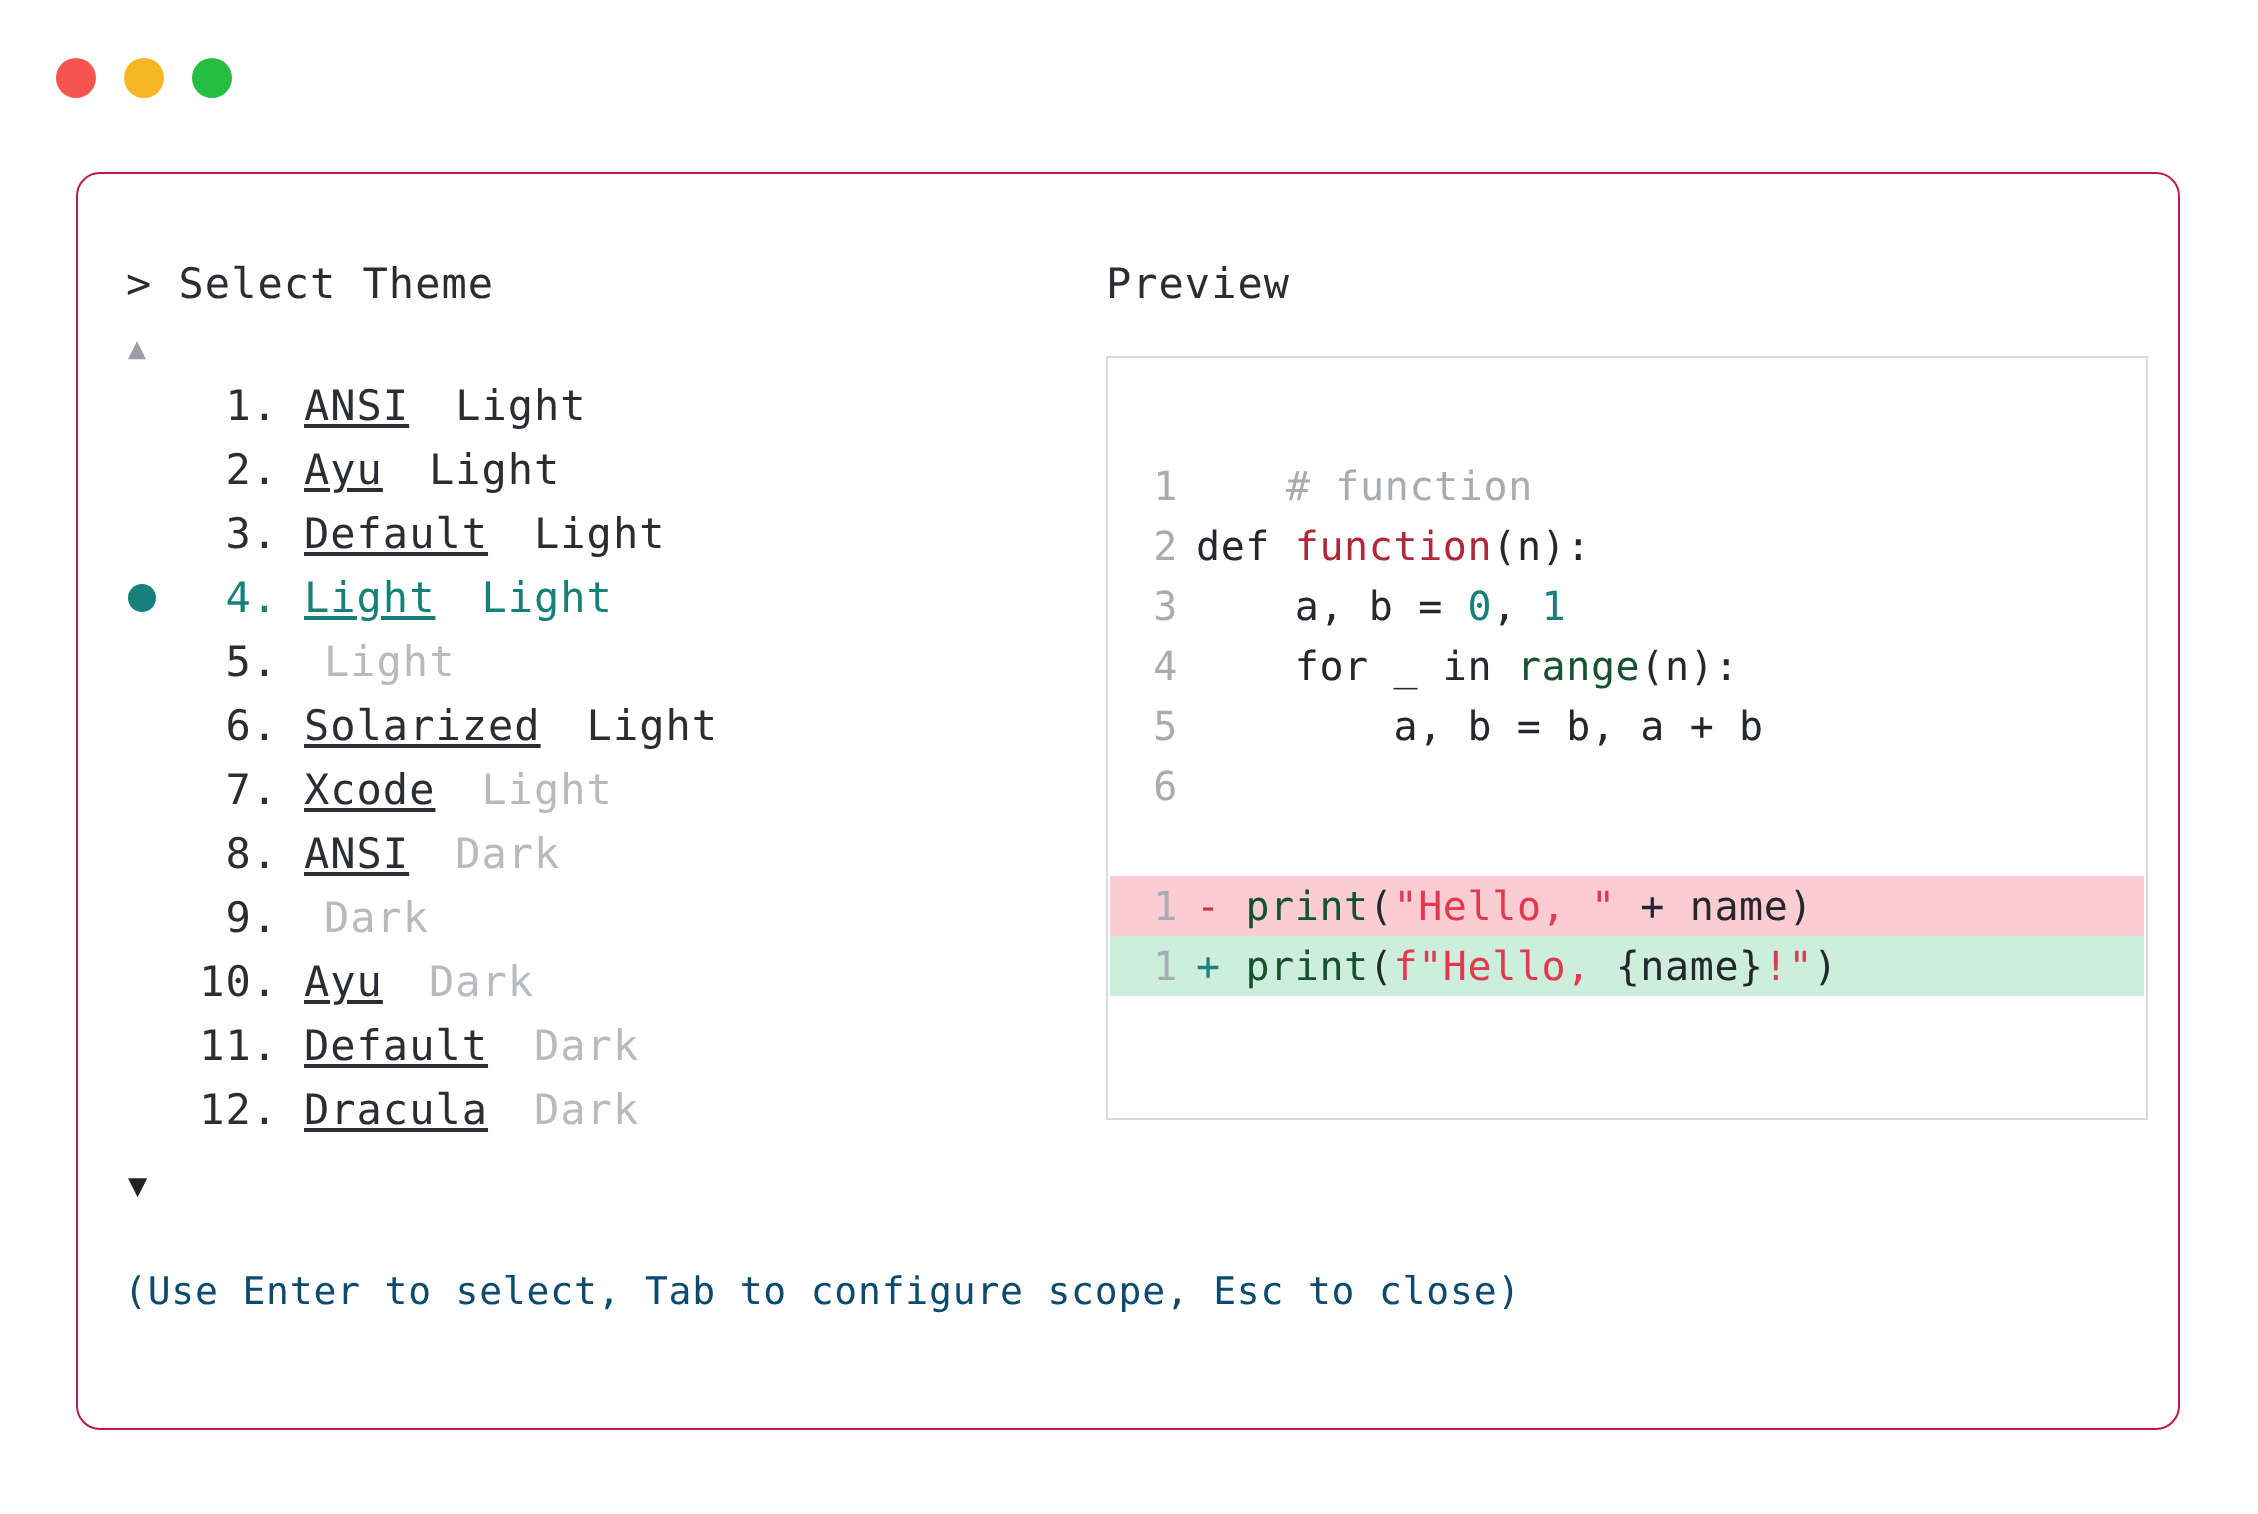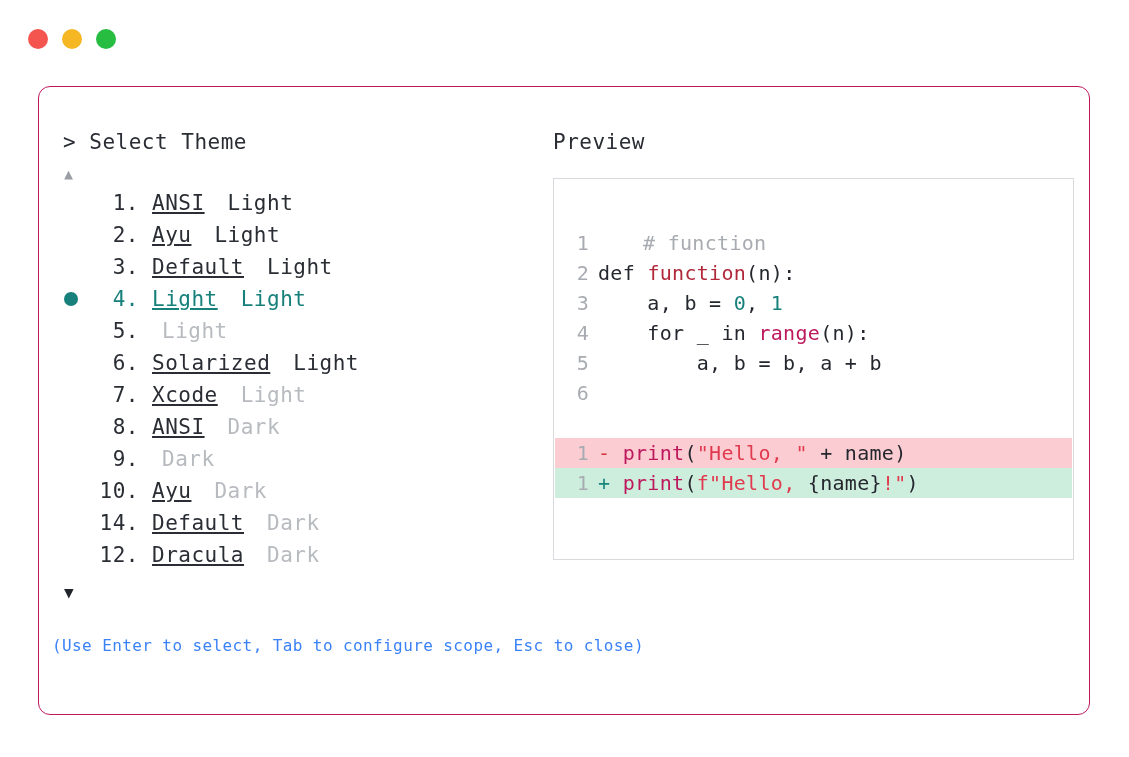--- a/index.html
+++ b/index.html
@@ -122,26 +122,26 @@
   #scroll-down-indicator {
     margin-top: 12px;
     font-size: 16px;
     line-height: 20px;
     color: #21242b;
     padding-left: 1px;
   }
 
   #hint {
     position: absolute;
-    left: 13px;
+    left: 23px;
     top: 546px;
-    font-size: 16px;
+    font-size: 19px;
     line-height: 26px;
     letter-spacing: 0.4px;
-    color: #3b82f6;
+    color: #0c4a6e;
     white-space: pre;
   }
 
   
   #right-col {
     position: absolute;
     left: 514px;
     top: 42px;
     width: 530px;
   }
@@ -204,21 +204,21 @@
   .diff-del { background: #fbcdd2; }
   .diff-add { background: #cdeedd; }
   .diff-marker-del { color: #d1363f; padding-left: 9px; }
   .diff-marker-add { color: #18857c; padding-left: 9px; }
   .diff-code { padding-left: 0; color: #24272e; }
 
   
   .tok-comment  { color: #a8abb1; margin-left: 45px; }
   .tok-keyword  { color: #24272e; }
   .tok-func     { color: #b1283a; }
-  .tok-builtin  { color: #be185d; text-align: center; }
+  .tok-builtin  { color: #14532d; text-align: center; }
   .tok-number   { color: #17807a; }
   .tok-string   { color: #e03a4e; }
   .tok-plain    { color: #24272e; }
 </style>
 </head>
 <body>
 
 <div id="titlebar">
   <span class="dot" style="background: rgb(244, 86, 79);"></span>
   <span class="dot" style="background: rgb(245, 183, 35);"></span>
@@ -237,21 +237,21 @@
         <div class="theme-row"><span class="bullet-cell"></span><span class="idx-cell">1.</span><span class="name-cell">ANSI</span><span class="tag-cell tag-strong">Light</span></div>
         <div class="theme-row"><span class="bullet-cell"></span><span class="idx-cell">2.</span><span class="name-cell">Ayu</span><span class="tag-cell tag-strong">Light</span></div>
         <div class="theme-row"><span class="bullet-cell"></span><span class="idx-cell">3.</span><span class="name-cell">Default</span><span class="tag-cell tag-strong">Light</span></div>
         <div class="theme-row row-selected"><span class="bullet-cell"><span class="bullet" style="background: rgb(23, 128, 122);"></span></span><span class="idx-cell">4.</span><span class="name-cell">Light</span><span class="tag-cell ">Light</span></div>
         <div class="theme-row"><span class="bullet-cell"></span><span class="idx-cell">5.</span><span class="tag-cell tag-dim">Light</span></div>
         <div class="theme-row"><span class="bullet-cell"></span><span class="idx-cell">6.</span><span class="name-cell">Solarized</span><span class="tag-cell tag-strong">Light</span></div>
         <div class="theme-row"><span class="bullet-cell"></span><span class="idx-cell">7.</span><span class="name-cell">Xcode</span><span class="tag-cell tag-dim">Light</span></div>
         <div class="theme-row"><span class="bullet-cell"></span><span class="idx-cell">8.</span><span class="name-cell">ANSI</span><span class="tag-cell tag-dim">Dark</span></div>
         <div class="theme-row"><span class="bullet-cell"></span><span class="idx-cell">9.</span><span class="tag-cell tag-dim">Dark</span></div>
         <div class="theme-row"><span class="bullet-cell"></span><span class="idx-cell">10.</span><span class="name-cell">Ayu</span><span class="tag-cell tag-dim">Dark</span></div>
-        <div class="theme-row"><span class="bullet-cell"></span><span class="idx-cell">14.</span><span class="name-cell">Default</span><span class="tag-cell tag-dim">Dark</span></div>
+        <div class="theme-row"><span class="bullet-cell"></span><span class="idx-cell">11.</span><span class="name-cell">Default</span><span class="tag-cell tag-dim">Dark</span></div>
         <div class="theme-row"><span class="bullet-cell"></span><span class="idx-cell">12.</span><span class="name-cell">Dracula</span><span class="tag-cell tag-dim">Dark</span></div>
       </div>
 
     <div id="scroll-down-indicator">▼</div>
   </div>
 
   <div id="hint">(Use Enter to select, Tab to configure scope, Esc to close)</div>
 
   <div id="right-col">
     <div id="preview-label">Preview</div>

